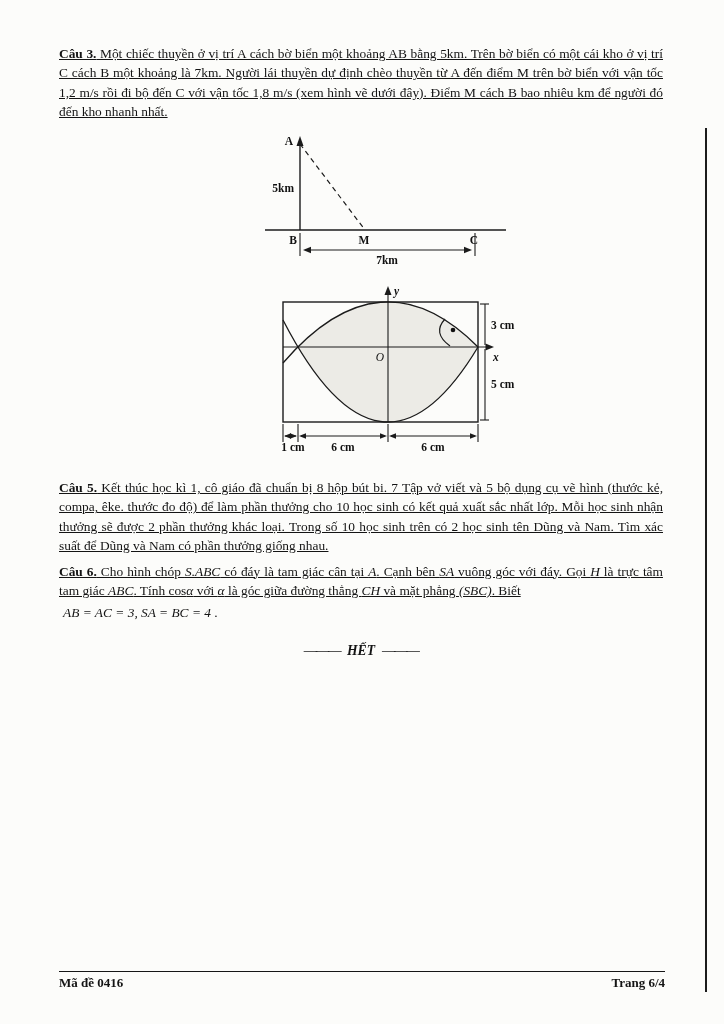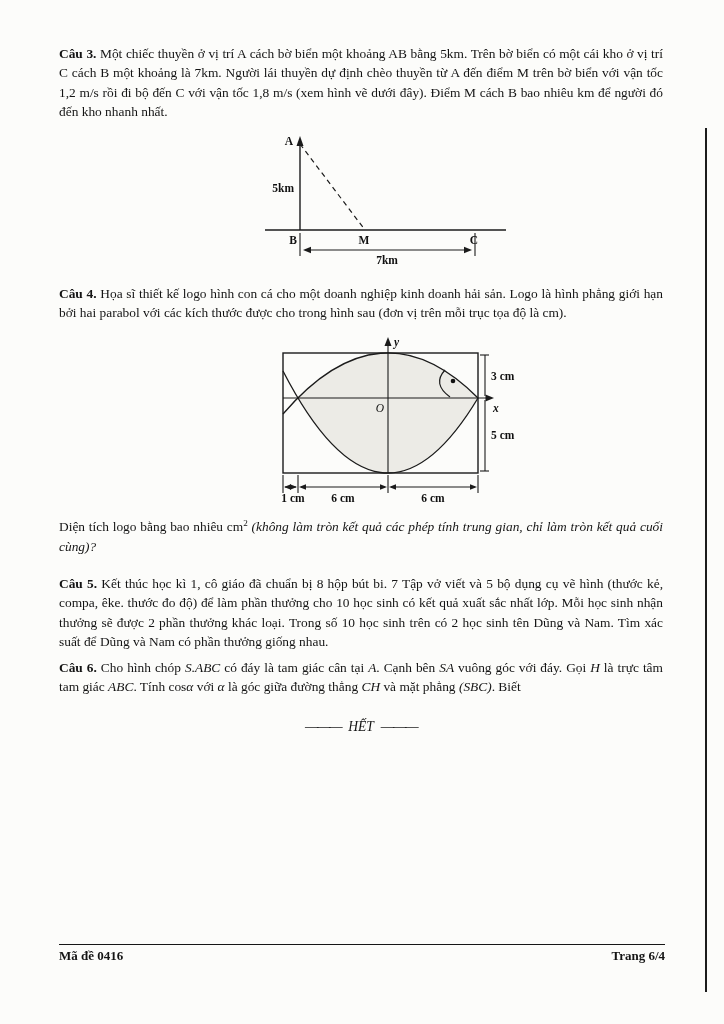--- a/index.html
+++ b/index.html
@@ -8,35 +8,35 @@
     background:#fcfcfa;
     font-family:"Liberation Serif", serif;
     color:#141414;
     position:relative;
     overflow:hidden;
   }
   .page-content {
     position:absolute; left:59px; top:44px; width:604px;
   }
   p.q {
-    font-size:13.4px; line-height:1.45; text-align:justify;
+    font-size:13.4px; line-height:1.45; text-align:justify;text-decoration:underline;
   }
   .run-b { font-weight:bold; }
   .run-i { font-style:italic; }
   .run-sup { vertical-align:super; font-size:0.68em; }
   .fig-boat { margin:10px 0 14px 201px; }
   .fig-fish { margin:12px 0 6px 209px; }
   .eq-line { font-size:13.4px; margin:5px 0 0 4px; }
   .het {
     text-align:center; font-size:13.6px; margin-top:22px;
   }
   .het .dash { letter-spacing:-1.5px; }
-  .het .het-label { font-weight:normal; font-style:italic; padding:0 7px; }
+  .het .het-label { font-weight:bold; font-style:italic; padding:0 7px; }
   .footer {
-    position:absolute; left:59px; width:606px; top:944px;
+    position:absolute; left:59px; width:606px; top:971px;
     border-top:1.7px solid #161616;
     display:flex; justify-content:space-between;
     font-weight:bold; font-size:13px; padding-top:3px;
   }
   .scan-line {
     position:absolute; left:705px; top:128px; width:2px; height:864px;
     background:#1c1c1c;
   }
   .mt6 { margin-top:6px; }
   .mt10 { margin-top:18px; }
@@ -69,21 +69,20 @@
         <text x="29" y="13" text-anchor="middle">A</text>
         <text x="34" y="60" text-anchor="end">5km</text>
         <text x="33" y="112" text-anchor="middle">B</text>
         <text x="104" y="112" text-anchor="middle">M</text>
         <text x="214" y="112" text-anchor="middle">C</text>
         <text x="127" y="132" text-anchor="middle">7km</text>
       </g>
     </svg>
   </div>
 
-  <p class="q"><span class="run-b">Câu 4.</span><span> Họa sĩ thiết kế logo hình con cá cho một doanh nghiệp kinh doanh hải sản. Logo là hình phẳng giới hạn bởi hai parabol với các kích thước được cho trong hình sau (đơn vị trên mỗi trục tọa độ là cm).</span></p>
 
   <div class="fig-fish">
     <svg width="255" height="172" viewBox="0 0 255 172" xmlns="http://www.w3.org/2000/svg">
       <path d="M 30 63 Q 120 -27 210 63 Q 120 213 30 63 Z" fill="#ecebe6" stroke="none"></path>
       <rect x="15" y="18" width="195" height="120" fill="none" stroke="#1b1b1b" stroke-width="1.4"></rect>
       <g stroke="#1b1b1b" stroke-width="1.3" fill="none">
         <path d="M 15 79 Q 112.5 -34.5 210 63"></path>
         <path d="M 15 36 Q 112.5 225.5 210 63"></path>
         <path d="M 177 35 Q 164 49 182 62" stroke-width="1.2"></path>
       </g>
@@ -119,26 +118,26 @@
         <text x="112" y="77" font-style="italic" text-anchor="middle">O</text>
         <text x="223" y="45" font-weight="bold">3 cm</text>
         <text x="223" y="104" font-weight="bold">5 cm</text>
         <text x="25" y="167" text-anchor="middle" font-weight="bold">1 cm</text>
         <text x="75" y="167" text-anchor="middle" font-weight="bold">6 cm</text>
         <text x="165" y="167" text-anchor="middle" font-weight="bold">6 cm</text>
       </g>
     </svg>
   </div>
 
-  <p class="q mt6"><span>Diện tích logo bằng bao nhiêu cm</span><span class="run-sup">2</span><span> </span><span class="run-i">(không làm tròn kết quả các phép tính trung gian, chỉ làm tròn kết quả cuối cùng)?</span></p>
 
   <p class="q mt10"><span class="run-b">Câu 5.</span><span> Kết thúc học kì 1, cô giáo đã chuẩn bị 8 hộp bút bi. 7 Tập vở viết và 5 bộ dụng cụ vẽ hình (thước kẻ, compa, êke. thước đo độ) để làm phần thưởng cho 10 học sinh có kết quả xuất sắc nhất lớp. Mỗi học sinh nhận thưởng sẽ được 2 phần thưởng khác loại. Trong số 10 học sinh trên có 2 học sinh tên Dũng và Nam. Tìm xác suất để Dũng và Nam có phần thưởng giống nhau.</span></p>
 
   <p class="q mt6"><span class="run-b">Câu 6.</span><span> Cho hình chóp </span><span class="run-i">S.ABC</span><span> có đáy là tam giác cân tại </span><span class="run-i">A</span><span>. Cạnh bên </span><span class="run-i">SA</span><span> vuông góc với đáy. Gọi </span><span class="run-i">H</span><span> là trực tâm tam giác </span><span class="run-i">ABC</span><span>. Tính cos</span><span class="run-i">α</span><span> với </span><span class="run-i">α</span><span> là góc giữa đường thẳng </span><span class="run-i">CH</span><span> và mặt phẳng </span><span class="run-i">(SBC)</span><span>. Biết</span></p>
 
+  <p class="eq-line"><span class="run-i">AB = AC = 3, SA = BC = 4</span><span> .</span></p>
 
   <div class="het">
     <span class="dash">———</span><span class="het-label">HẾT</span><span class="dash">———</span>
   </div>
 
 </div>
 
 <div class="footer">
   <span>Mã đề 0416</span>
   <span>Trang 6/4</span>

